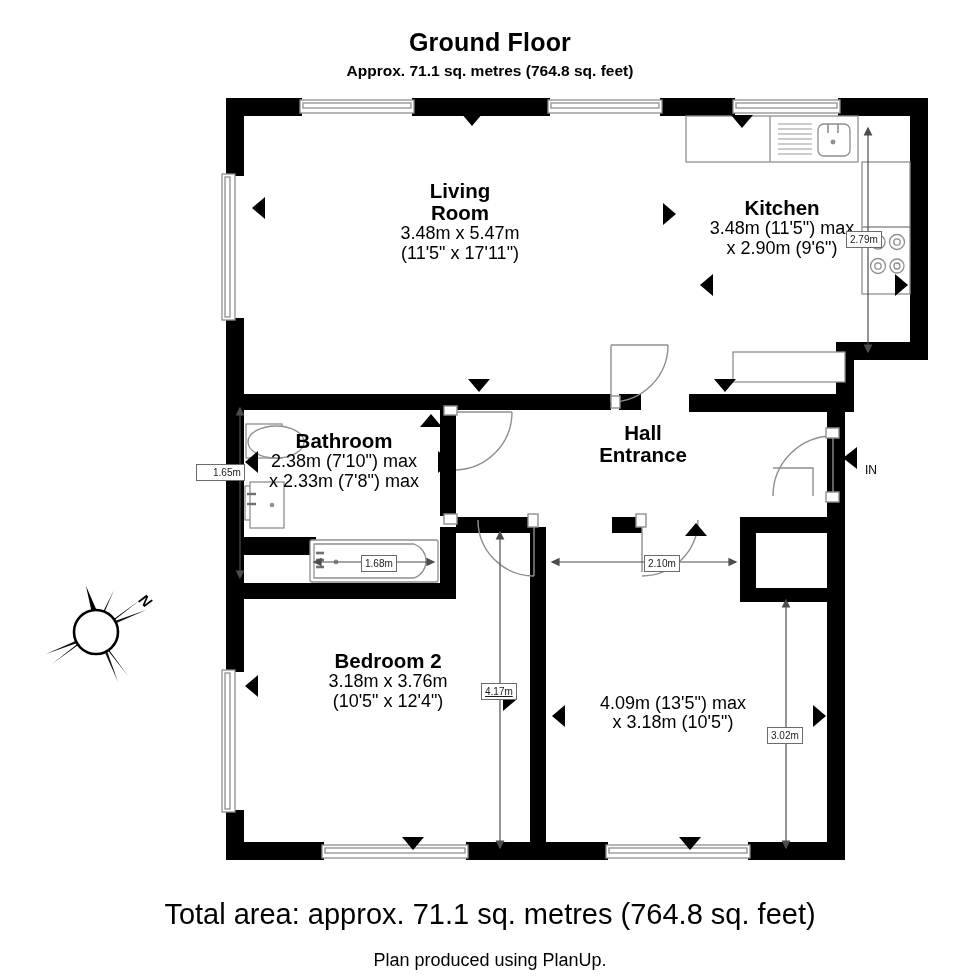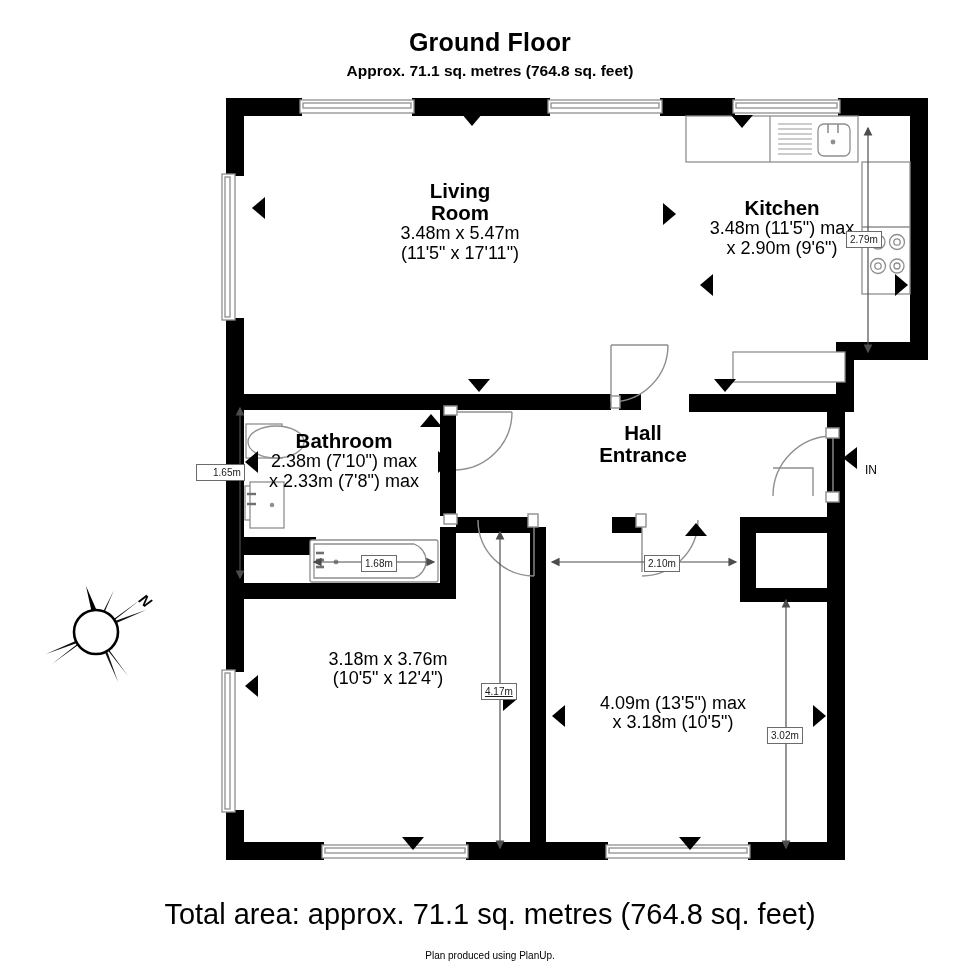--- a/index.html
+++ b/index.html
@@ -10,21 +10,21 @@
     color:#000;
     overflow:hidden;
     position:relative;
   }
   #plan-root{position:absolute;left:0;top:0;width:980px;height:980px;}
 
   .hdr{position:absolute;width:100%;text-align:center;}
   #plan-title{top:28px;font-size:25px;font-weight:bold;letter-spacing:.2px;}
   #plan-subtitle{top:62px;font-size:15.5px;font-weight:bold;}
   #plan-total{top:898px;font-size:29px;font-weight:normal;}
-  #plan-credit{top:950px;font-size:10px;font-weight:normal;}
+  #plan-credit{top:950px;font-size:18px;font-weight:normal;}
 
   svg#floor{position:absolute;left:0;top:0;width:980px;height:980px;}
 
   .roomlabel{position:absolute;text-align:center;line-height:1.08;}
   .roomlabel .rname{font-size:20.5px;font-weight:bold;white-space:nowrap;}
   .roomlabel .rdim{font-size:18px;font-weight:normal;white-space:nowrap;}
 
   .dimtag{
     position:absolute;
     background:#fff;
@@ -338,20 +338,21 @@
     <div class="rdim">2.38m (7'10") max</div>
     <div class="rdim">x 2.33m (7'8") max</div>
   </div>
 
   <div class="roomlabel" id="lbl-hall" style="left:553px;top:422px;width:180px;">
     <div class="rname">Hall</div>
     <div class="rname">Entrance</div>
   </div>
 
   <div class="roomlabel" id="lbl-bed2" style="left:283px;top:650px;width:210px;">
+    <div class="rname">Bedroom 2</div>
     <div class="rdim">3.18m x 3.76m</div>
     <div class="rdim">(10'5" x 12'4")</div>
   </div>
 
   <div class="roomlabel" id="lbl-bed1" style="left:563px;top:694px;width:220px;">
     <div class="rdim">4.09m (13'5") max</div>
     <div class="rdim">x 3.18m (10'5")</div>
   </div>
 
   <div class="dimtag" style="left:846px;top:231px;">2.79m</div>

